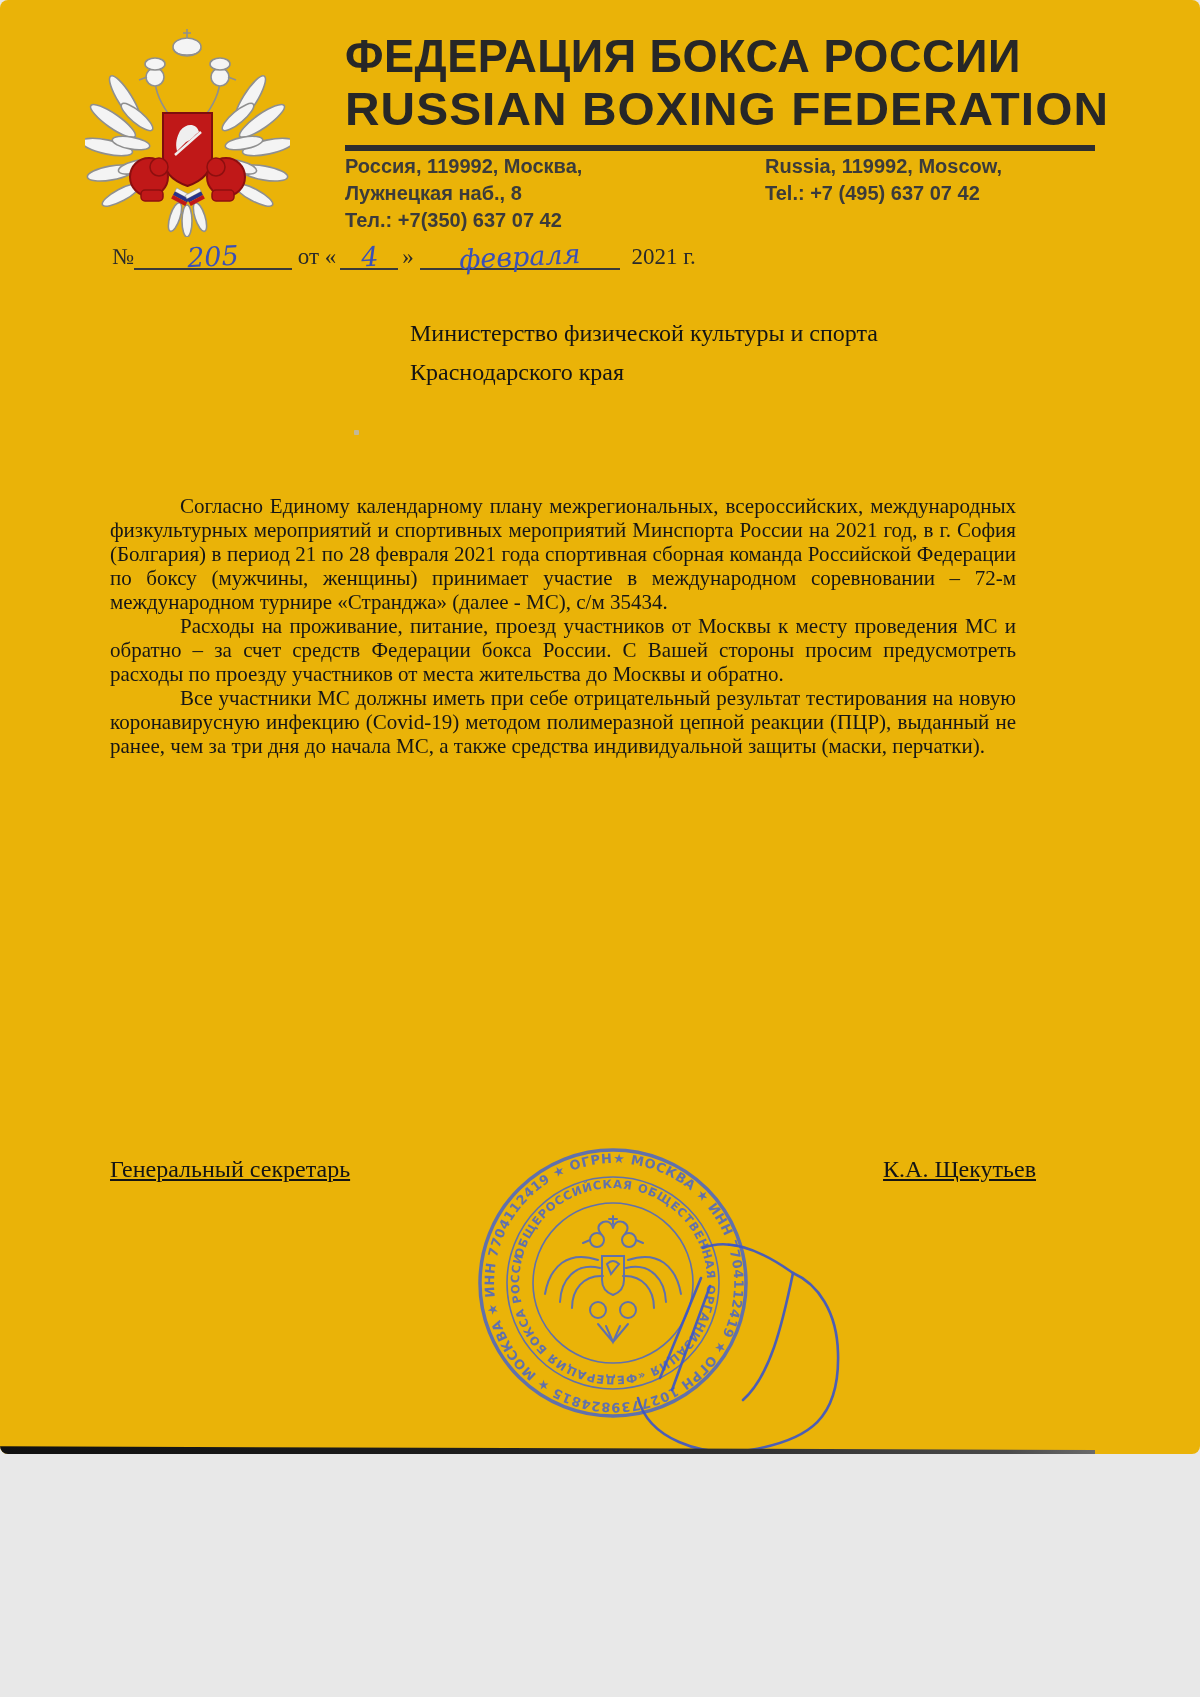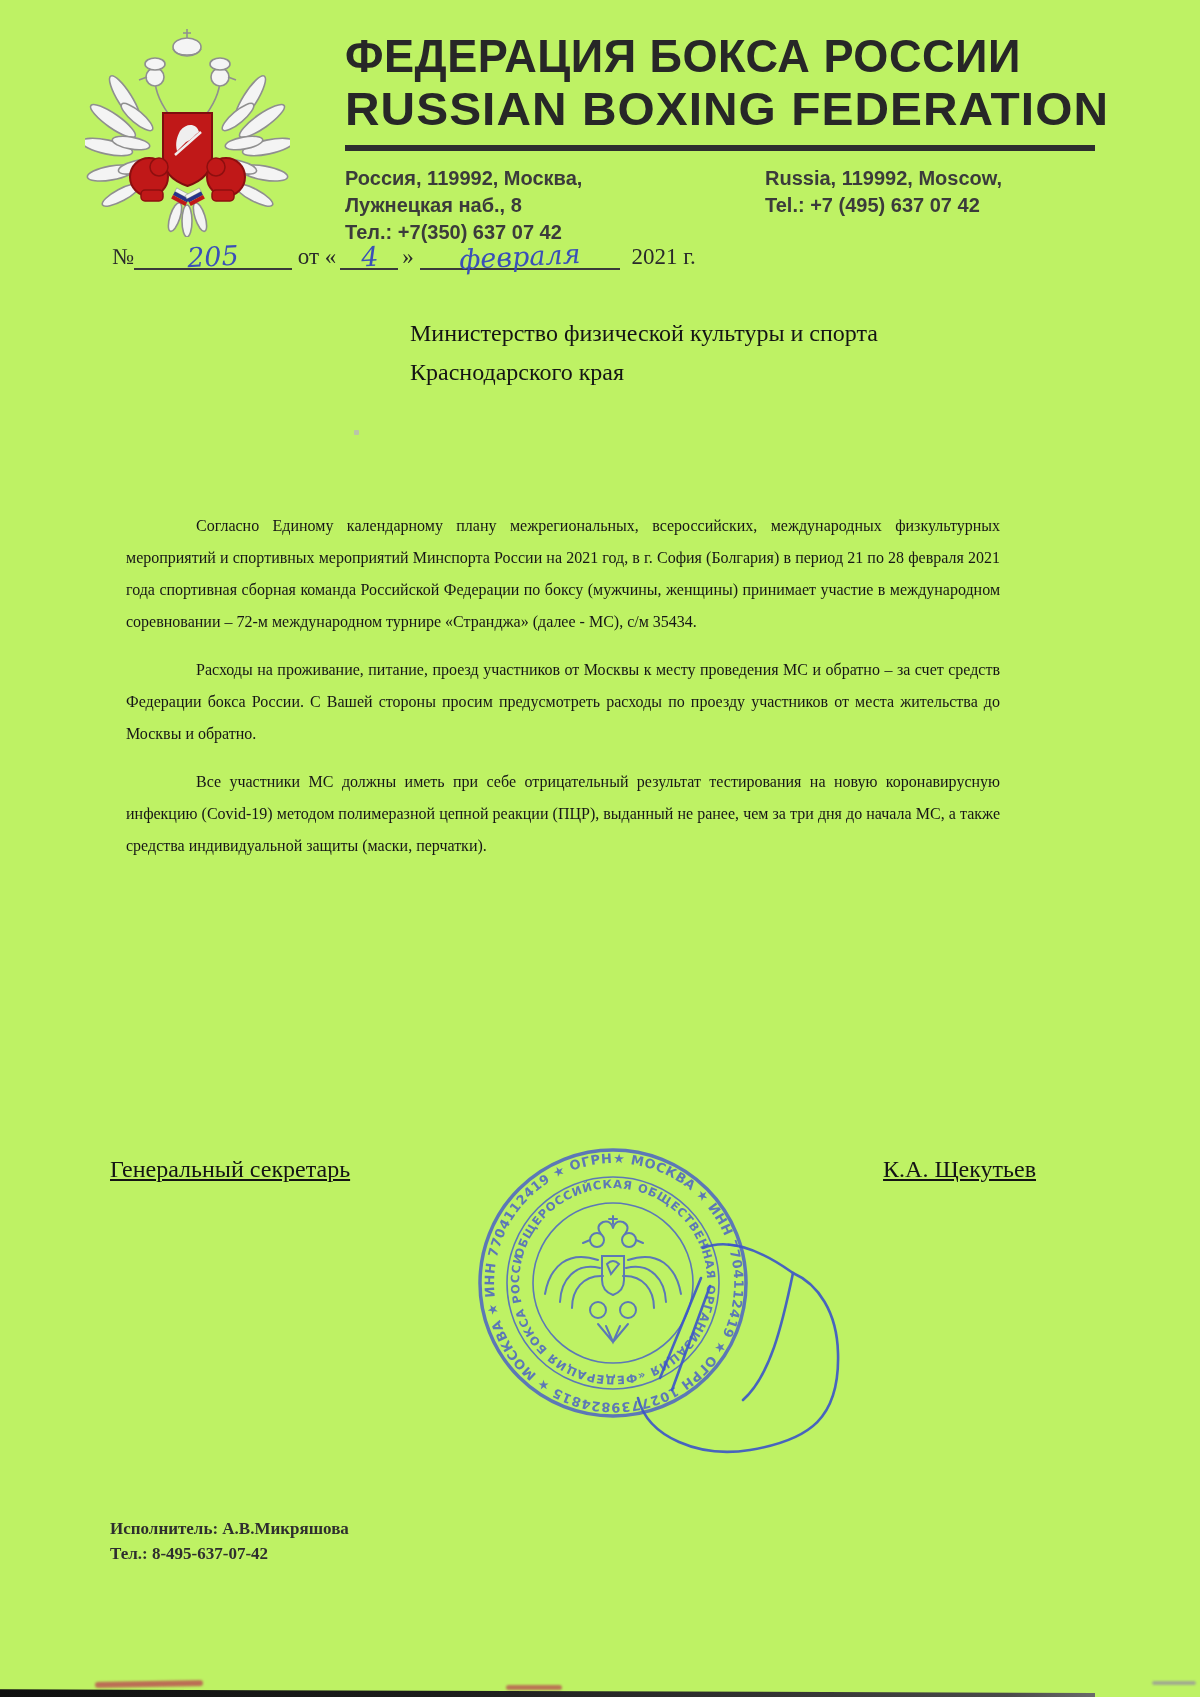--- a/index.html
+++ b/index.html
@@ -1,41 +1,42 @@
 <!DOCTYPE html>
 <html><head>
 <meta charset="utf-8">
 <style>
   html,body{margin:0;padding:0;background:#e8e8e8;}
   .page{
     position:relative;
-    width:1200px;height:1697px;
+    width:1200px;height:1454px;
     margin:0 auto;
-    background:#bef264;
+    background:#eab308;
     overflow:hidden;
     font-family:"Liberation Serif", serif;
     color:#1e1e1e;
+    border-radius:8px;
   }
   
   .emblem{position:absolute;left:85px;top:25px;width:205px;height:212px;}
   .head-block{position:absolute;left:345px;top:30px;width:755px;}
   .org-ru{
     font-family:"Liberation Sans", sans-serif;
     font-weight:bold;font-size:46px;line-height:52px;
     letter-spacing:.5px;color:#272727;white-space:nowrap;
     transform:scaleX(.98);transform-origin:left;
   }
   .org-en{
     font-family:"Liberation Sans", sans-serif;
     font-weight:bold;font-size:46px;line-height:54px;
     letter-spacing:1px;color:#272727;white-space:nowrap;
     transform:scaleX(1.04);transform-origin:left;
   }
   .head-rule{height:6px;background:#2e2e2e;margin-top:9px;width:750px;}
-  .addr-row{display:flex;justify-content:space-between;margin-top:14px;width:750px;}
+  .addr-row{display:flex;justify-content:space-between;margin-top:2px;width:750px;}
   .addr{
     font-family:"Liberation Sans", sans-serif;
     font-weight:700;font-size:20px;line-height:27px;color:#3b3b3b;
   }
   .addr.en{width:330px;}
   
   .ref-line{
     position:absolute;left:112px;top:238px;width:560px;
     font-size:23px;color:#2a2a2a;white-space:nowrap;
   }
@@ -52,21 +53,21 @@
   .b-day{width:58px;margin:0 4px;}
   .b-month{width:200px;margin:0 6px;}
   
   .addressee{
     position:absolute;left:410px;top:314px;width:610px;
     font-size:24px;line-height:39px;color:#141414;
   }
   
   .body-text{position:absolute;left:110px;top:494px;width:906px;}
   .body-text p{
-    margin:16px;font-size:16px;line-height:32px;
+    margin:0;font-size:21px;line-height:24px;
     text-align:justify;text-indent:70px;color:#161616;
   }
   
   .sig-row{
     position:absolute;left:110px;top:1156px;width:926px;
     display:flex;justify-content:space-between;
     font-size:24px;color:#141414;text-decoration:underline;
   }
   
   .stamp{position:absolute;left:448px;top:1098px;width:420px;height:390px;}

